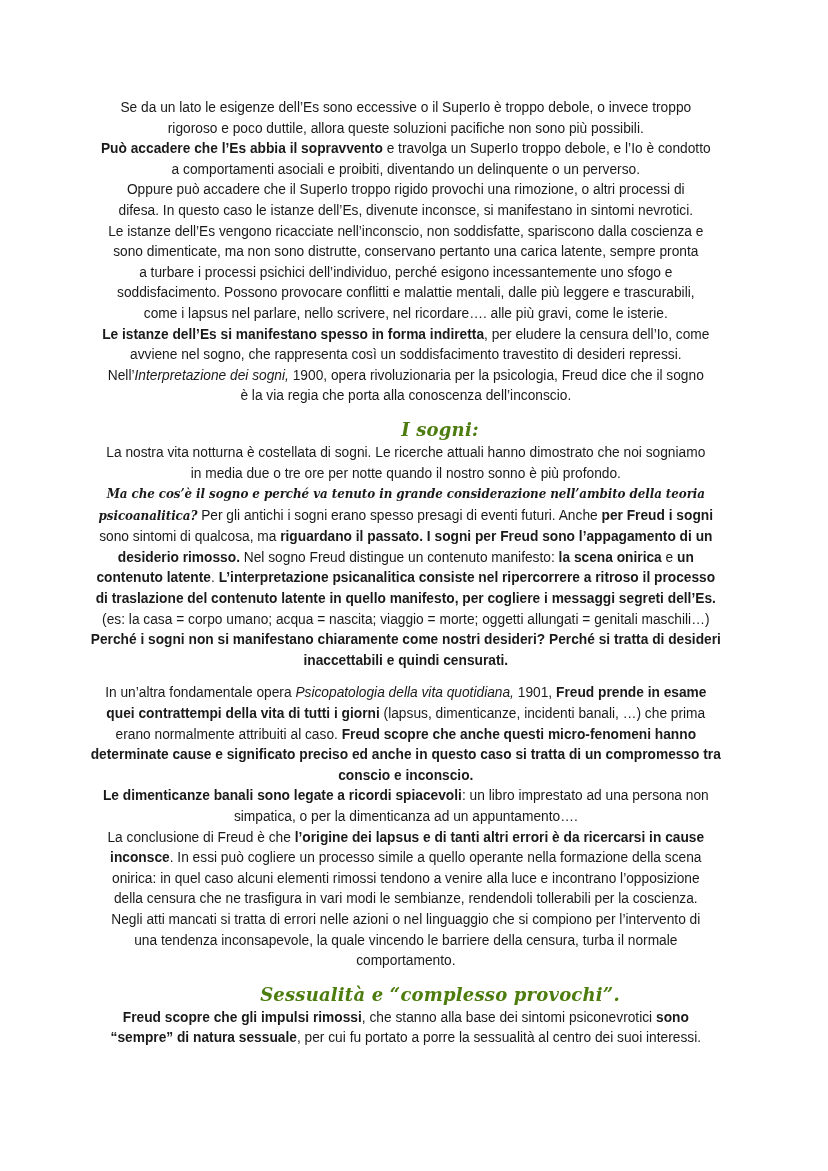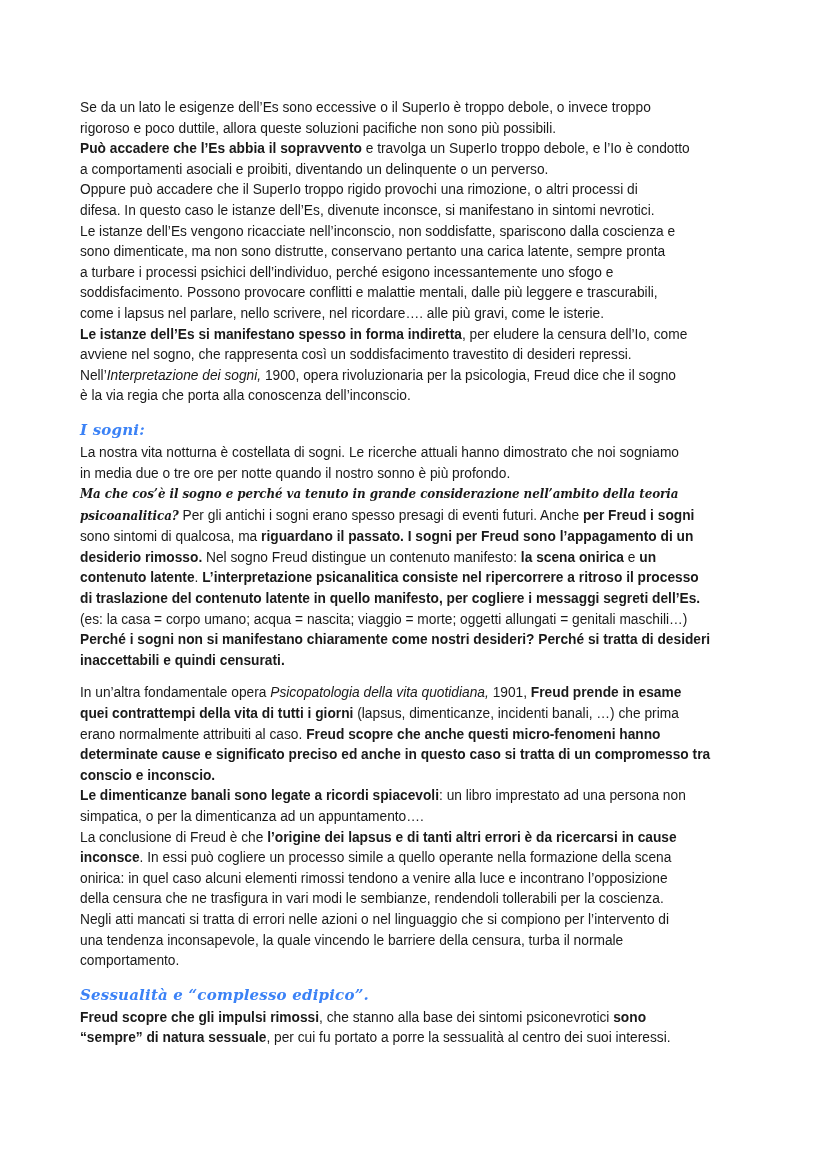--- a/index.html
+++ b/index.html
@@ -1,29 +1,29 @@
 <!DOCTYPE html>
 <html><head>
   <meta charset="utf-8">
   <style>
     html, body { margin: 0; padding: 0; background: #ffffff; }
     body { width: 828px; height: 1171px; overflow: hidden; position: relative; }
     .page {
       position: absolute; left: 80px; top: 97px; width: 720px;
       font-family: "Liberation Sans", sans-serif;
-      font-size: 15.2px; line-height: 20.6px; color: #1a1a1a;
+      font-size: 15.2px; line-height: 20.6px; color: #1a1a1a; text-align: center;
     }
     .ln { display: block; white-space: nowrap; transform: scaleX(0.905); transform-origin: left center; }
     .gap-s { display: block; height: 12px; }
     b { font-weight: bold; }
     i { font-style: italic; }
     .h {
       display: block; white-space: nowrap;
       font-family: "DejaVu Serif", serif; font-weight: bold; font-style: italic;
-      font-size: 15px; line-height: 24px; color: #3b82f6;
+      font-size: 18px; line-height: 24px; color: #4d7c0f;
       letter-spacing: 0.2px;
     }
     .hand {
       font-family: "DejaVu Serif", serif; font-weight: bold; font-style: italic;
       font-size: 13.2px; letter-spacing: -0.1px;
     }
   </style>
 </head>
 <body>
 
@@ -79,19 +79,19 @@
         <span class="ln"><span>onirica: in quel caso alcuni elementi rimossi tendono a venire alla luce e incontrano l’opposizione</span></span>
         <span class="ln"><span>della censura che ne trasfigura in vari modi le sembianze, rendendoli tollerabili per la coscienza.</span></span>
         <span class="ln"><span>Negli atti mancati si tratta di errori nelle azioni o nel linguaggio che si compiono per l’intervento di</span></span>
         <span class="ln"><span>una tendenza inconsapevole, la quale vincendo le barriere della censura, turba il normale</span></span>
         <span class="ln"><span>comportamento.</span></span>
       </div>
   </div>
   <div class="gap-s"></div>
 
   <div>
-    <span class="h">Sessualità e “complesso edipico”.</span>
+    <span class="h">Sessualità e “complesso provochi”.</span>
     <div id="sec2">
         <span class="ln"><b>Freud scopre che gli impulsi rimossi</b><span>, che stanno alla base dei sintomi psiconevrotici </span><b>sono</b></span>
         <span class="ln"><b>“sempre” di natura sessuale</b><span>, per cui fu portato a porre la sessualità al centro dei suoi interessi.</span></span>
       </div>
   </div>
 </div>
 
 </body></html>

